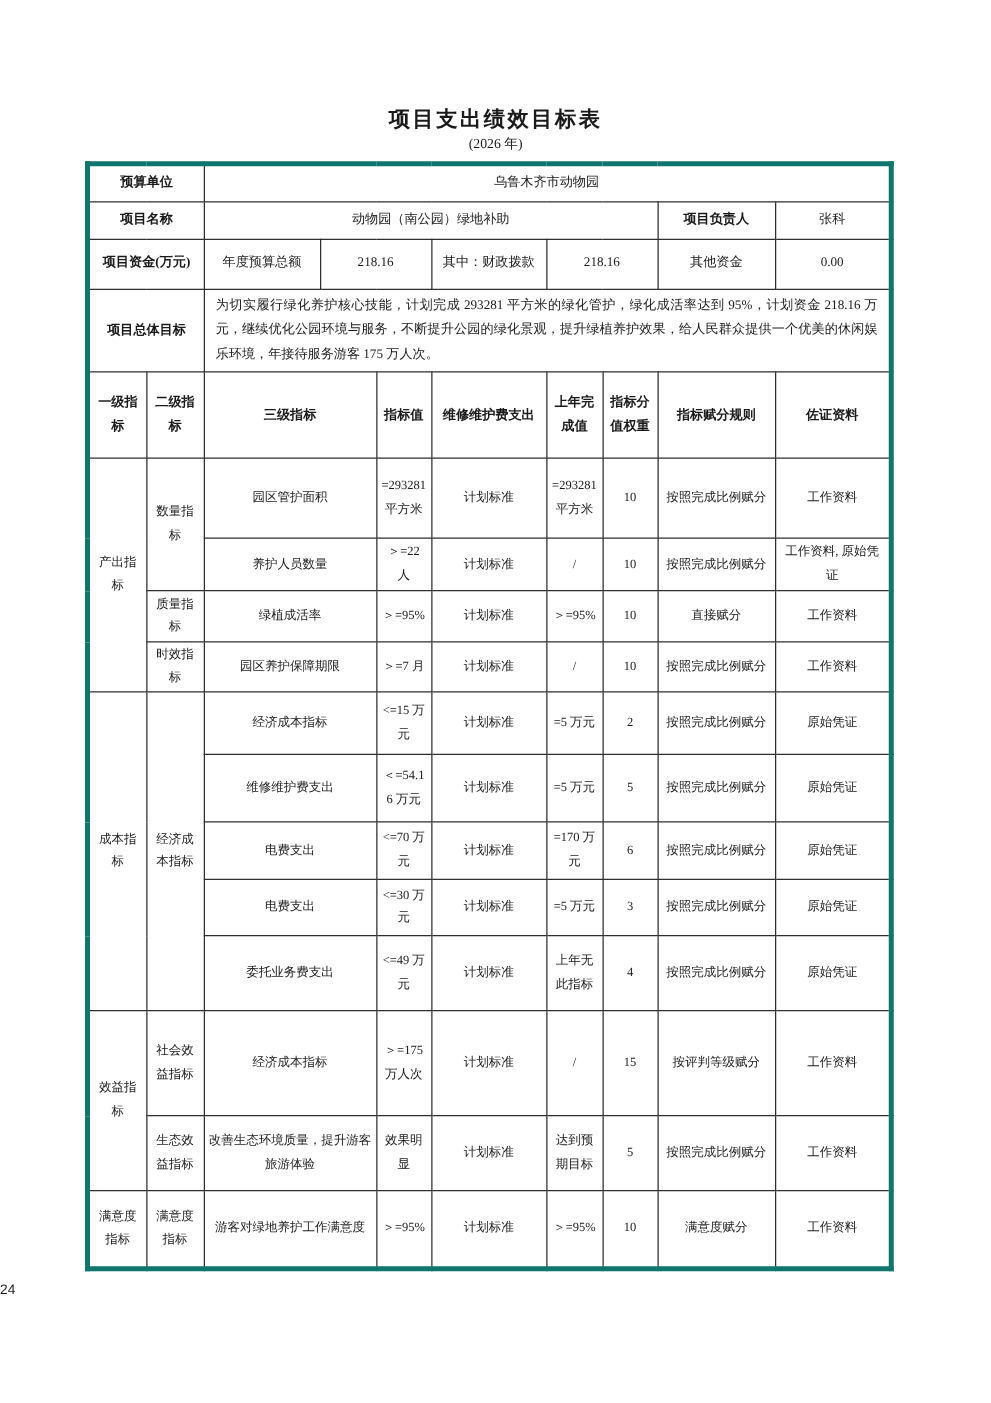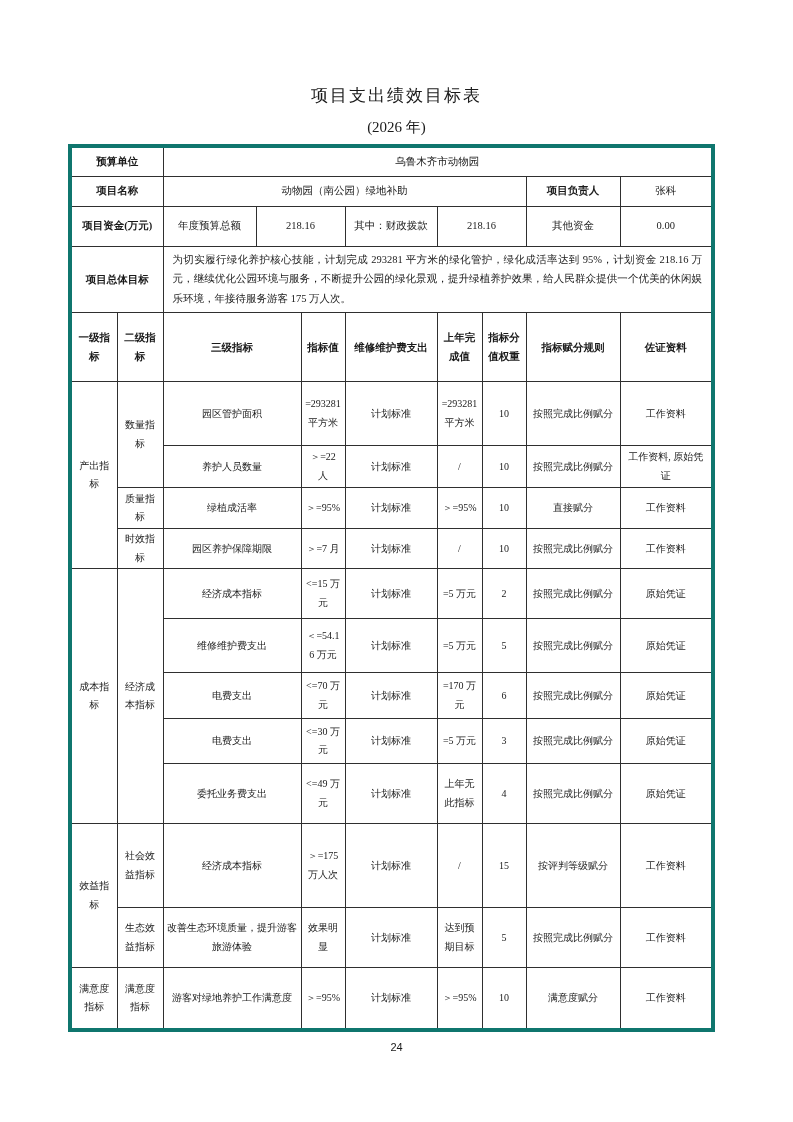--- a/index.html
+++ b/index.html
@@ -4,42 +4,42 @@
 <style>
   html, body { margin: 0; padding: 0; background: #ffffff; }
   body {
     width: 793px; height: 1122px;
     font-family: "Liberation Serif", "DejaVu Serif", serif;
     color: #1a1a1a;
   }
   .page { position: relative; width: 793px; height: 1122px; background: #fff; overflow: hidden; }
   .title {
     padding-top: 84px; text-align: center;
-    font-size: 17px; font-weight: normal; letter-spacing: 2px;
-  }
-  .subtitle { margin-top: 11px; text-align: center; font-size: 15px; }
+    font-size: 17px; font-weight: bold; letter-spacing: 2px;
+  }
+  .subtitle { margin-top: 0; text-align: center; font-size: 11px; }
   table.main {
     border-collapse: collapse; table-layout: fixed;
     width: 643px; margin-left: 68px; margin-top: 7px;
     border: 4px solid #0f766e;
   }
   td {
     border: 1px solid #2f2f2f;
     text-align: center; vertical-align: middle;
     font-size: 10px; line-height: 1.85;
     padding: 1px 3px; word-break: break-all;
   }
   td.lbl { font-weight: bold; font-size: 10.5px; word-break: keep-all; }
   td.hdr { font-weight: bold; font-size: 10.5px; }
   td.goal {
     text-align: justify; text-justify: inter-ideograph;
     font-size: 10.5px; line-height: 1.9; padding: 3px 9px;
   }
   td.val { font-size: 10.5px; }
-  .pagenum { margin-top: 9px; text-align: center; font-size: 11px; font-family: "Liberation Sans", sans-serif; }
+  .pagenum { margin-top: 9px; text-align: left; font-size: 11px; font-family: "Liberation Sans", sans-serif; }
 </style>
 </head>
 <body>
 
 <div class="page">
 
   <div class="title">项目支出绩效目标表</div>
   <div class="subtitle">(2026 年)</div>
 
   <table class="main">

